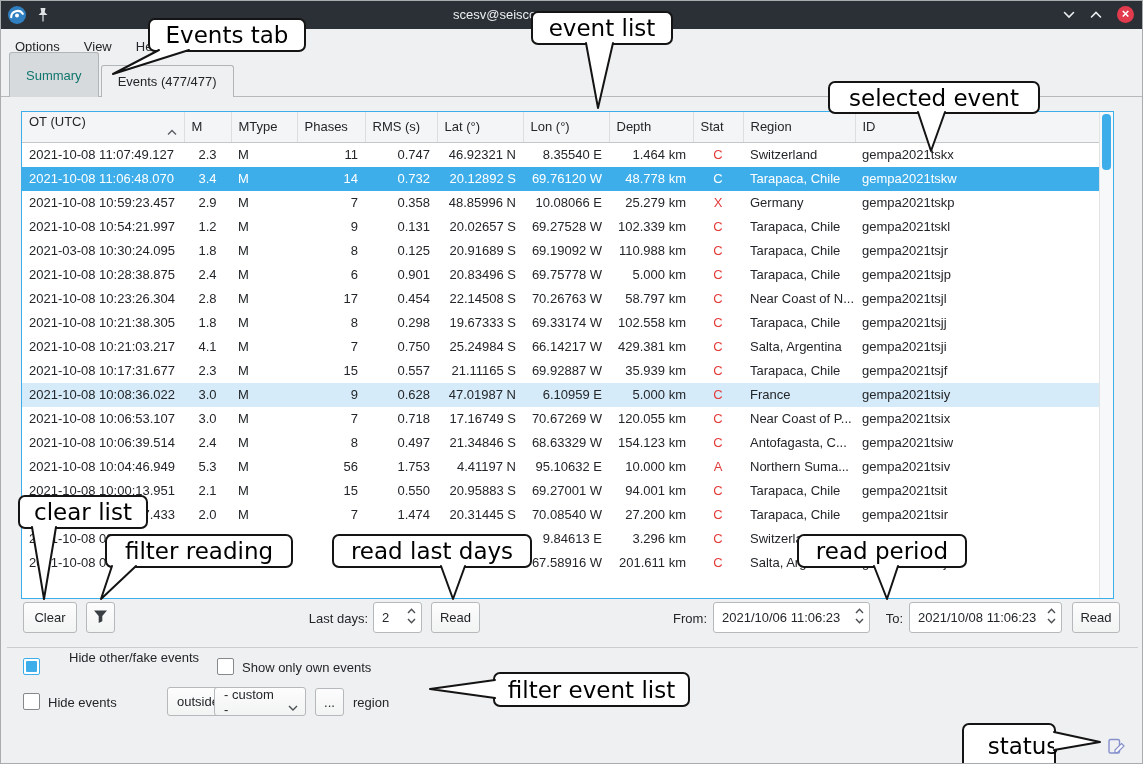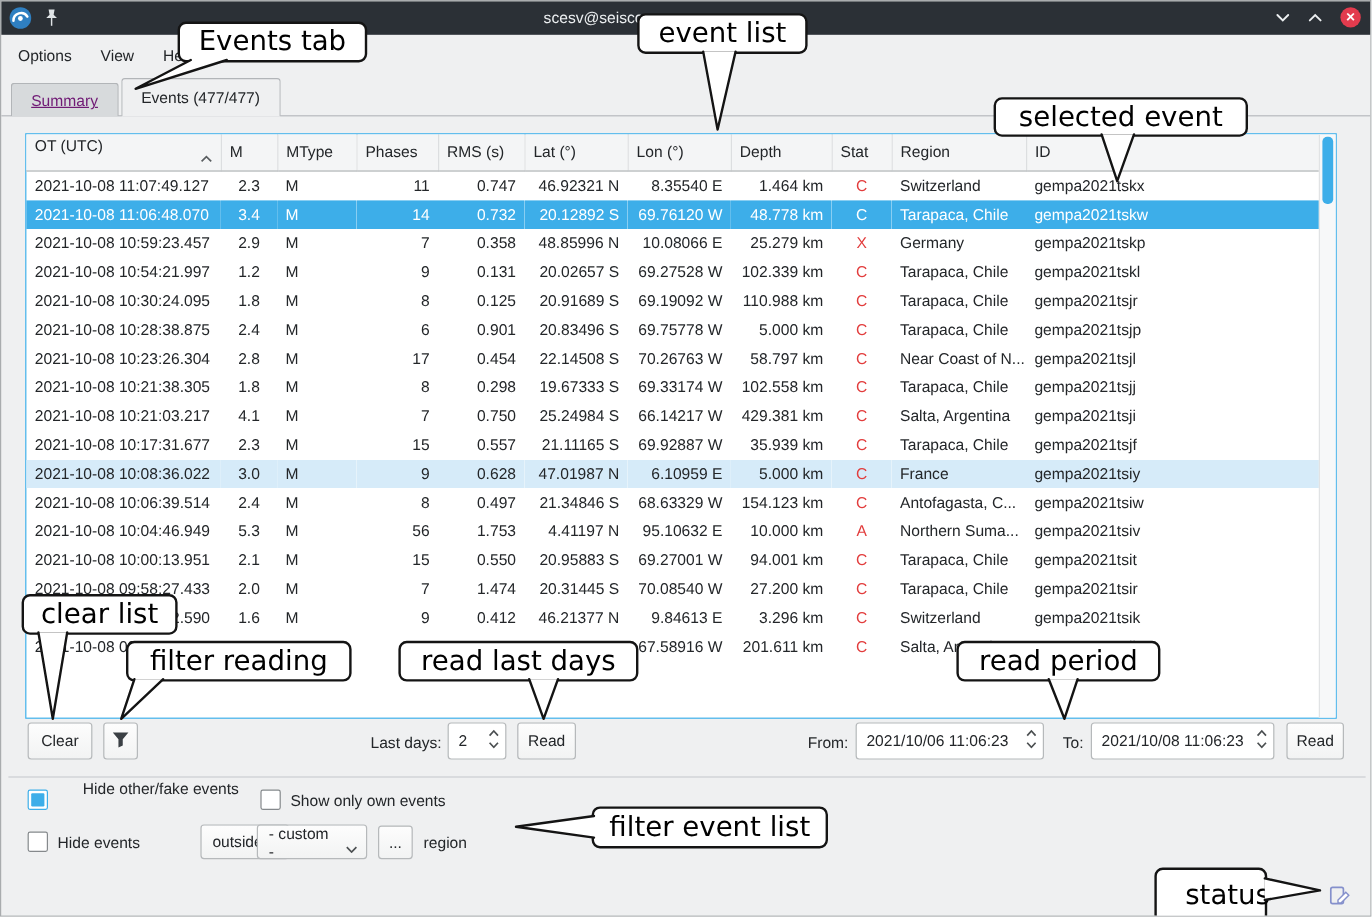--- a/index.html
+++ b/index.html
@@ -16,21 +16,21 @@
   .win-close { width:17px; height:17px; border-radius:50%; background:#e23b4e; color:#fff; font-size:13px;
     line-height:16px; text-align:center; font-weight:bold; }
   
   .menubar { position:absolute; top:28px; left:0; width:100%; height:34px; display:flex; align-items:center; padding-left:2px; }
   .menu-item { padding:5px 12px; }
   
   .tab-line { position:absolute; top:95px; left:0; width:100%; height:1px; background:#b7babd; z-index:1; }
   .tabbar { position:absolute; top:64px; left:8px; height:32px; display:flex; align-items:flex-end; z-index:2; }
   .tab { box-sizing:border-box; padding:0 16px; display:flex; align-items:center;
     border:1px solid #b2b5b8; border-bottom:none; border-radius:3px 3px 0 0; margin-right:2px; white-space:nowrap; }
-  .tab.inactive { height:28px; background:#d7dadc; color:#701a75;text-decoration:underline; }
+  .tab.inactive { height:45px; background:#d7dadc; color:#0f766e; }
   .tab.active { height:32px; background:#eff0f1; }
   
   .table-frame { position:absolute; left:20px; top:110px; width:1093px; height:488px; box-sizing:border-box;
     background:#ffffff; border:1px solid #3daee9; }
   table.events { border-collapse:collapse; table-layout:fixed; width:1078px; }
   table.events th { height:30px; box-sizing:border-box; background:#f4f5f6; border-right:1px solid #dcdee0;
     border-bottom:1px solid #c4c7c9; font-weight:normal; text-align:left; padding:0 7px; white-space:nowrap; overflow:hidden; }
   table.events td { height:24px; box-sizing:border-box; line-height:24px; padding:0 7px;
     white-space:nowrap; overflow:hidden; }
   td.num, th.num-h { text-align:right; }
@@ -226,21 +226,21 @@
       <td class="num">9</td>
       <td class="num">0.131</td>
       <td class="num">20.02657 S</td>
       <td class="num">69.27528 W</td>
       <td class="num">102.339 km</td>
       <td class="c-stat">C</td>
       <td class="c-region">Tarapaca, Chile</td>
       <td class="c-id">gempa2021tskl</td>
     </tr>
           <tr>
-      <td class="c-ot">2021-10-08 10:30:24.095</td>
+      <td class="c-ot">2021-03-08 10:30:24.095</td>
       <td class="c-m">1.8</td>
       <td class="c-mtype">M</td>
       <td class="num">8</td>
       <td class="num">0.125</td>
       <td class="num">20.91689 S</td>
       <td class="num">69.19092 W</td>
       <td class="num">110.988 km</td>
       <td class="c-stat">C</td>
       <td class="c-region">Tarapaca, Chile</td>
       <td class="c-id">gempa2021tsjr</td>
@@ -315,20 +315,33 @@
       <td class="c-m">3.0</td>
       <td class="c-mtype">M</td>
       <td class="num">9</td>
       <td class="num">0.628</td>
       <td class="num">47.01987 N</td>
       <td class="num">6.10959 E</td>
       <td class="num">5.000 km</td>
       <td class="c-stat">C</td>
       <td class="c-region">France</td>
       <td class="c-id">gempa2021tsiy</td>
+    </tr>
+          <tr>
+      <td class="c-ot">2021-10-08 10:06:53.107</td>
+      <td class="c-m">3.0</td>
+      <td class="c-mtype">M</td>
+      <td class="num">7</td>
+      <td class="num">0.718</td>
+      <td class="num">17.16749 S</td>
+      <td class="num">70.67269 W</td>
+      <td class="num">120.055 km</td>
+      <td class="c-stat">C</td>
+      <td class="c-region">Near Coast of P...</td>
+      <td class="c-id">gempa2021tsix</td>
     </tr>
           <tr>
       <td class="c-ot">2021-10-08 10:06:39.514</td>
       <td class="c-m">2.4</td>
       <td class="c-mtype">M</td>
       <td class="num">8</td>
       <td class="num">0.497</td>
       <td class="num">21.34846 S</td>
       <td class="num">68.63329 W</td>
       <td class="num">154.123 km</td>

